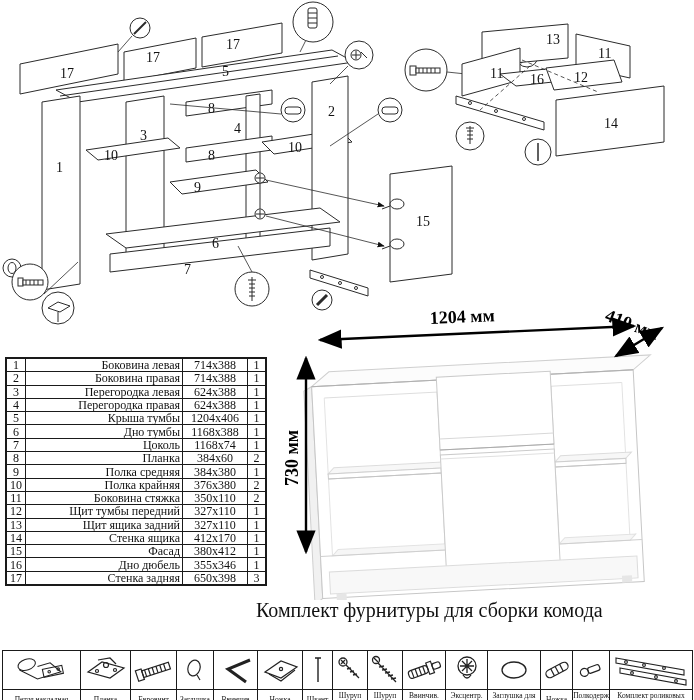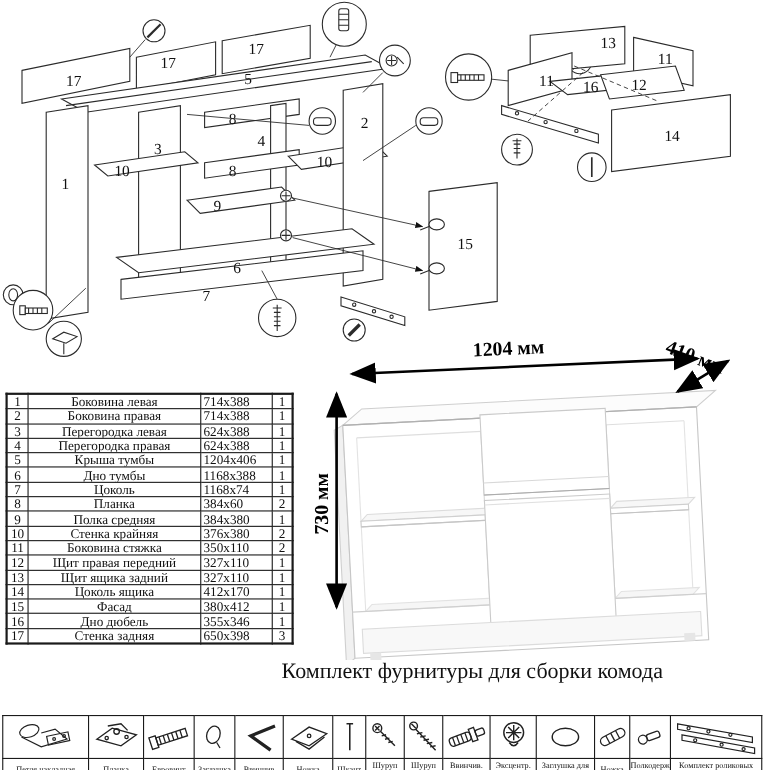--- a/index.html
+++ b/index.html
@@ -8,22 +8,22 @@
   svg text{font-family:"Liberation Serif", serif;}
   .abs{position:absolute;}
 
   
   #parts-table{position:absolute;left:5px;top:357px;width:253px;
     border-collapse:collapse;table-layout:fixed;font-size:12px;}
   #parts-table td{border:1px solid #1a1a1a;height:12.3px;padding:0 2px;
     line-height:1;white-space:nowrap;overflow:hidden;}
   #parts-table{border:2px solid #1a1a1a;}
   #parts-table .c-num{width:18px;text-align:center;padding:0;}
-  #parts-table .c-name{width:152px;text-align:center;}
-  #parts-table .c-size{width:60px;text-align:left;}
+  #parts-table .c-name{width:152px;text-align:right;}
+  #parts-table .c-size{width:60px;text-align:center;}
   #parts-table .c-qty{width:17px;text-align:center;padding:0;}
 
   
   #hw-title{position:absolute;left:256px;top:599px;font-size:20px;}
 
   
   #hw-table{position:absolute;left:2px;top:650px;width:690px;
     border-collapse:collapse;table-layout:fixed;}
   #hw-table td{border:1px solid #1a1a1a;text-align:center;vertical-align:middle;
     padding:0;}
@@ -246,45 +246,45 @@
         <td class="c-qty">2</td>
       </tr>
       <tr>
         <td class="c-num">9</td>
         <td class="c-name">Полка средняя</td>
         <td class="c-size">384x380</td>
         <td class="c-qty">1</td>
       </tr>
       <tr>
         <td class="c-num">10</td>
-        <td class="c-name">Стенка крайняя</td>
+        <td class="c-name">Полка крайняя</td>
         <td class="c-size">376x380</td>
         <td class="c-qty">2</td>
       </tr>
       <tr>
         <td class="c-num">11</td>
         <td class="c-name">Боковина стяжка</td>
         <td class="c-size">350x110</td>
         <td class="c-qty">2</td>
       </tr>
       <tr>
         <td class="c-num">12</td>
-        <td class="c-name">Щит правая передний</td>
+        <td class="c-name">Щит тумбы передний</td>
         <td class="c-size">327x110</td>
         <td class="c-qty">1</td>
       </tr>
       <tr>
         <td class="c-num">13</td>
         <td class="c-name">Щит ящика задний</td>
         <td class="c-size">327x110</td>
         <td class="c-qty">1</td>
       </tr>
       <tr>
         <td class="c-num">14</td>
-        <td class="c-name">Цоколь ящика</td>
+        <td class="c-name">Стенка ящика</td>
         <td class="c-size">412x170</td>
         <td class="c-qty">1</td>
       </tr>
       <tr>
         <td class="c-num">15</td>
         <td class="c-name">Фасад</td>
         <td class="c-size">380x412</td>
         <td class="c-qty">1</td>
       </tr>
       <tr>

